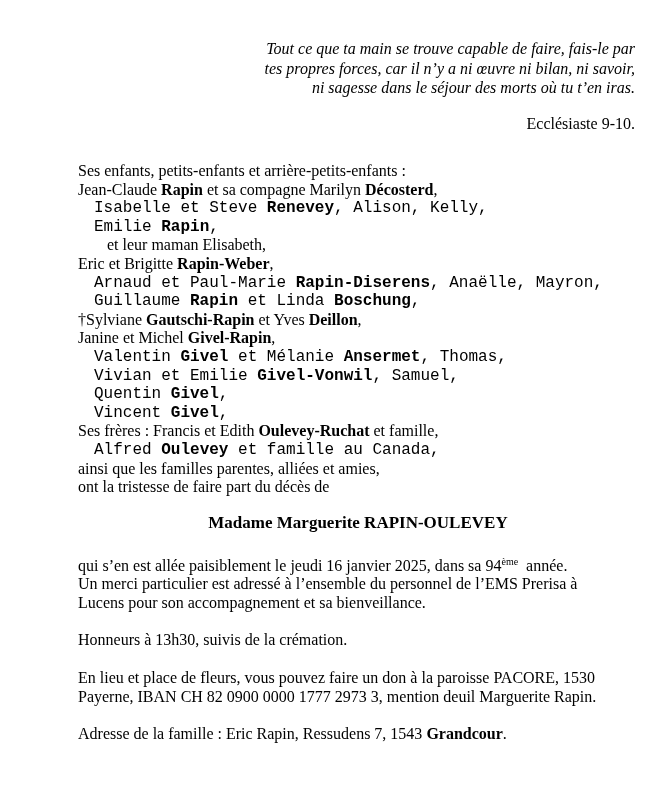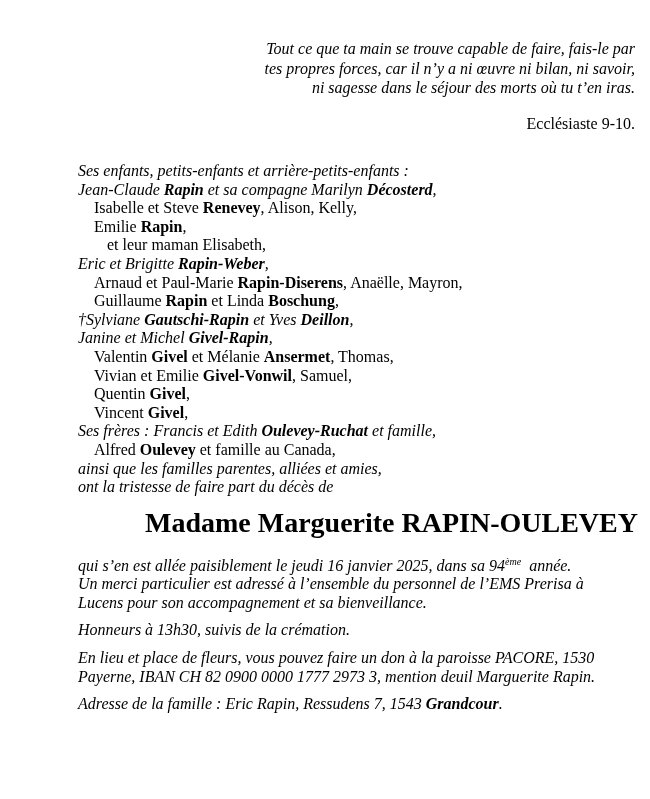--- a/index.html
+++ b/index.html
@@ -17,34 +17,34 @@
     line-height: 19.5px;
   }
   .quote-lines .tline { font-style: italic; }
   .quote-attr { font-style: normal; line-height: 19.5px; margin-top: 16px; }
   .body-block {
     margin: 29px 0 0 78px;
     width: 560px;
     line-height: 18.6px;
   }
   .tline { white-space: pre-wrap; }
-  .ind0 { padding-left: 0; font-style: italic; }
-  .ind1 { padding-left: 16px; }
+  .ind0 { padding-left: 0; }
+  .ind1 { padding-left: 16px; font-family: Liberation Mono, monospace; }
   .ind2 { padding-left: 29px; }
   .b { font-weight: bold; }
   .sup { vertical-align: super; font-size: 10px; line-height: 0; }
   .title {
     font-weight: bold;
-    font-size: 28px;
+    font-size: 17px;
     line-height: 28px;
-    text-align: right;
+    text-align: center;
     margin-top: 12px;
     margin-bottom: 20px;
   }
-  .para { margin-top: 9px; }
+  .para { margin-top: 19px; }
 </style>
 </head>
 <body style="background: rgb(255, 255, 255); color: rgb(0, 0, 0);">
 
 <div class="doc">
 
   <div class="quote-block">
     <div class="quote-lines">
         <div class="tline ind0"><span>Tout ce que ta main se trouve capable de faire, fais-le par</span></div>
         <div class="tline ind0"><span>tes propres forces, car il n’y a ni œuvre ni bilan, ni savoir,</span></div>

